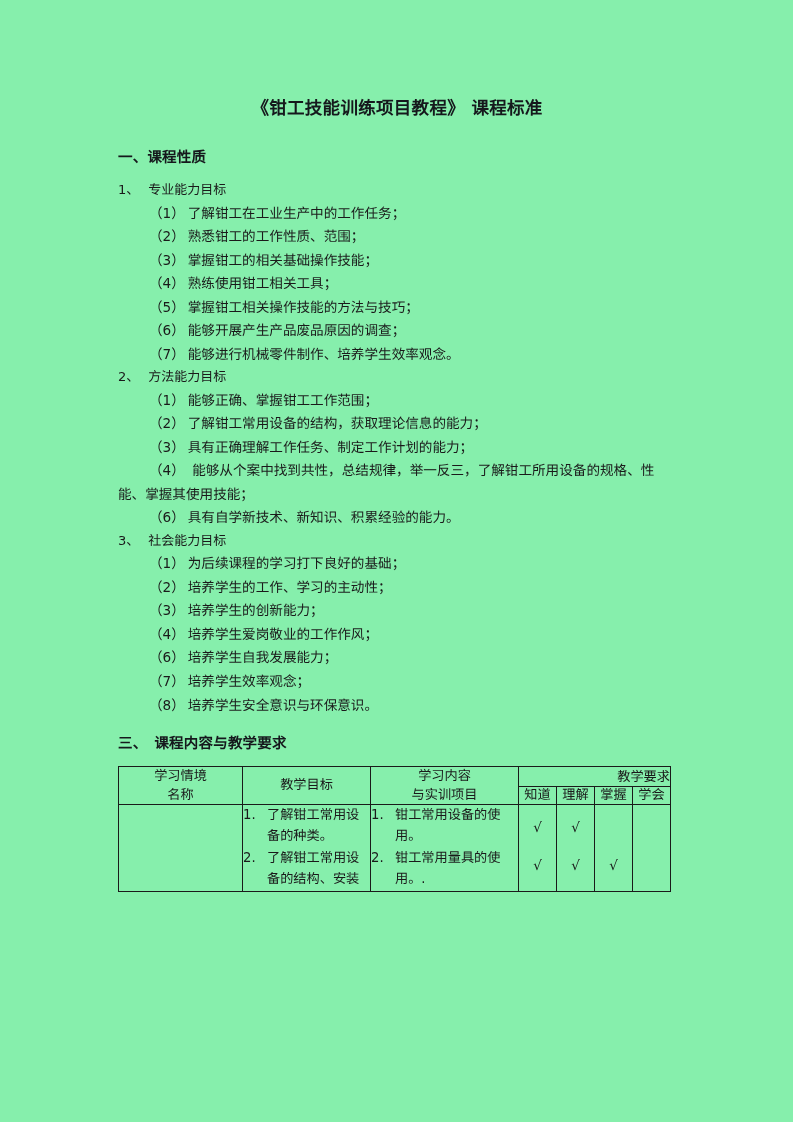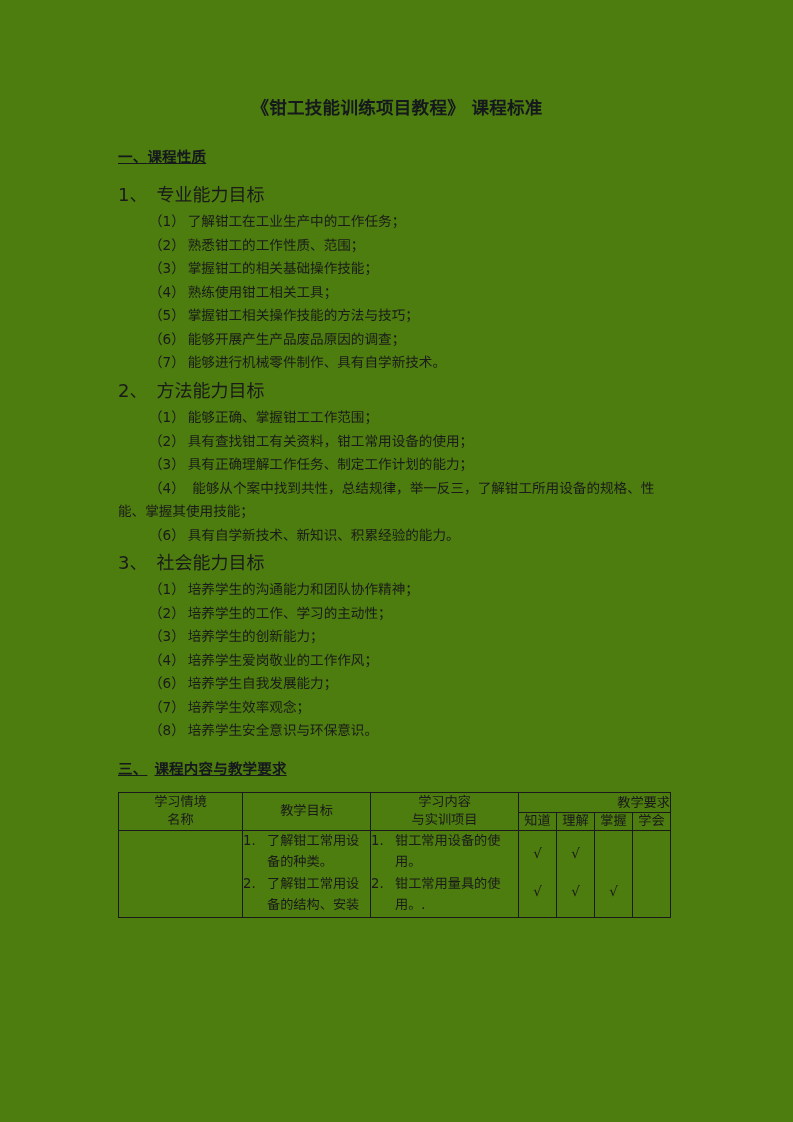--- a/index.html
+++ b/index.html
@@ -10,21 +10,21 @@
   }
   body {
     font-family: "DejaVu Sans", "Liberation Sans", sans-serif;
     color: #1a1a1a;
     -webkit-font-smoothing: antialiased;
   }
   .page {
     position: relative;
     width: 793px;
     height: 1122px;
-    background: #4d7c0f;
+    background: #86efac;
     box-sizing: border-box;
     overflow: hidden;
   }
   .content {
     position: absolute;
     left: 118px;
     top: 96px;
     width: 558px;
   }
 
@@ -40,41 +40,40 @@
   }
 
   
   .section-heading {
     font-size: 14.5px;
     font-weight: bold;
     color: #15181c;
     margin: 0 0 11px 0;
     line-height: 1.5;
     letter-spacing: 0.2px;
-    text-decoration: underline;
   }
   .section-heading.spaced .sh-num { margin-right: 7px; }
 
   
   .body-para {
     font-size: 13.6px;
     line-height: 1.72;
     text-align: justify;
     text-justify: inter-ideograph;
     margin: 0 0 16px 0;
     text-indent: 2em;
     color: #1a1a1a;
   }
 
   
   .group {
     margin: 0 0 0 0;
   }
   .group-title {
-    font-size: 18px;
+    font-size: 13px;
     line-height: 1.73;
     margin: 0;
     color: #1a1a1a;
   }
   .group-title .gt-num { margin-right: 9px; }
   .sub-list {
     list-style: none;
     margin: 0;
     padding: 0;
   }
@@ -182,39 +181,39 @@
 
     <div class="group">
       <p class="group-title"><span class="gt-num">1、</span><span>专业能力目标</span></p>
       <ul class="sub-list">
         <li class="sub-item"><span class="si-num">（1）</span><span>了解钳工在工业生产中的工作任务；</span></li>
         <li class="sub-item"><span class="si-num">（2）</span><span>熟悉钳工的工作性质、范围；</span></li>
         <li class="sub-item"><span class="si-num">（3）</span><span>掌握钳工的相关基础操作技能；</span></li>
         <li class="sub-item"><span class="si-num">（4）</span><span>熟练使用钳工相关工具；</span></li>
         <li class="sub-item"><span class="si-num">（5）</span><span>掌握钳工相关操作技能的方法与技巧；</span></li>
         <li class="sub-item"><span class="si-num">（6）</span><span>能够开展产生产品废品原因的调查；</span></li>
-        <li class="sub-item"><span class="si-num">（7）</span><span>能够进行机械零件制作、具有自学新技术。</span></li>
+        <li class="sub-item"><span class="si-num">（7）</span><span>能够进行机械零件制作、培养学生效率观念。</span></li>
       </ul>
     </div>
 
     <div class="group">
       <p class="group-title"><span class="gt-num">2、</span><span>方法能力目标</span></p>
       <ul class="sub-list">
         <li class="sub-item"><span class="si-num">（1）</span><span>能够正确、掌握钳工工作范围；</span></li>
-        <li class="sub-item"><span class="si-num">（2）</span><span>具有查找钳工有关资料，钳工常用设备的使用；</span></li>
+        <li class="sub-item"><span class="si-num">（2）</span><span>了解钳工常用设备的结构，获取理论信息的能力；</span></li>
         <li class="sub-item"><span class="si-num">（3）</span><span>具有正确理解工作任务、制定工作计划的能力；</span></li>
         <li class="sub-item wrap"><span class="si-num">（4）</span><span> 能够从个案中找到共性，总结规律，举一反三，了解钳工所用设备的规格、性能、掌握其使用技能；</span></li>
         <li class="sub-item"><span class="si-num">（6）</span><span>具有自学新技术、新知识、积累经验的能力。</span></li>
       </ul>
     </div>
 
     <div class="group">
       <p class="group-title"><span class="gt-num">3、</span><span>社会能力目标</span></p>
       <ul class="sub-list">
-        <li class="sub-item"><span class="si-num">（1）</span><span>培养学生的沟通能力和团队协作精神；</span></li>
+        <li class="sub-item"><span class="si-num">（1）</span><span>为后续课程的学习打下良好的基础；</span></li>
         <li class="sub-item"><span class="si-num">（2）</span><span>培养学生的工作、学习的主动性；</span></li>
         <li class="sub-item"><span class="si-num">（3）</span><span>培养学生的创新能力；</span></li>
         <li class="sub-item"><span class="si-num">（4）</span><span>培养学生爱岗敬业的工作作风；</span></li>
         <li class="sub-item"><span class="si-num">（6）</span><span>培养学生自我发展能力；</span></li>
         <li class="sub-item"><span class="si-num">（7）</span><span>培养学生效率观念；</span></li>
         <li class="sub-item"><span class="si-num">（8）</span><span>培养学生安全意识与环保意识。</span></li>
       </ul>
     </div>
 
     <h2 class="section-heading spaced gap-before-section"><span class="sh-num">三、</span><span>课程内容与教学要求</span></h2>

